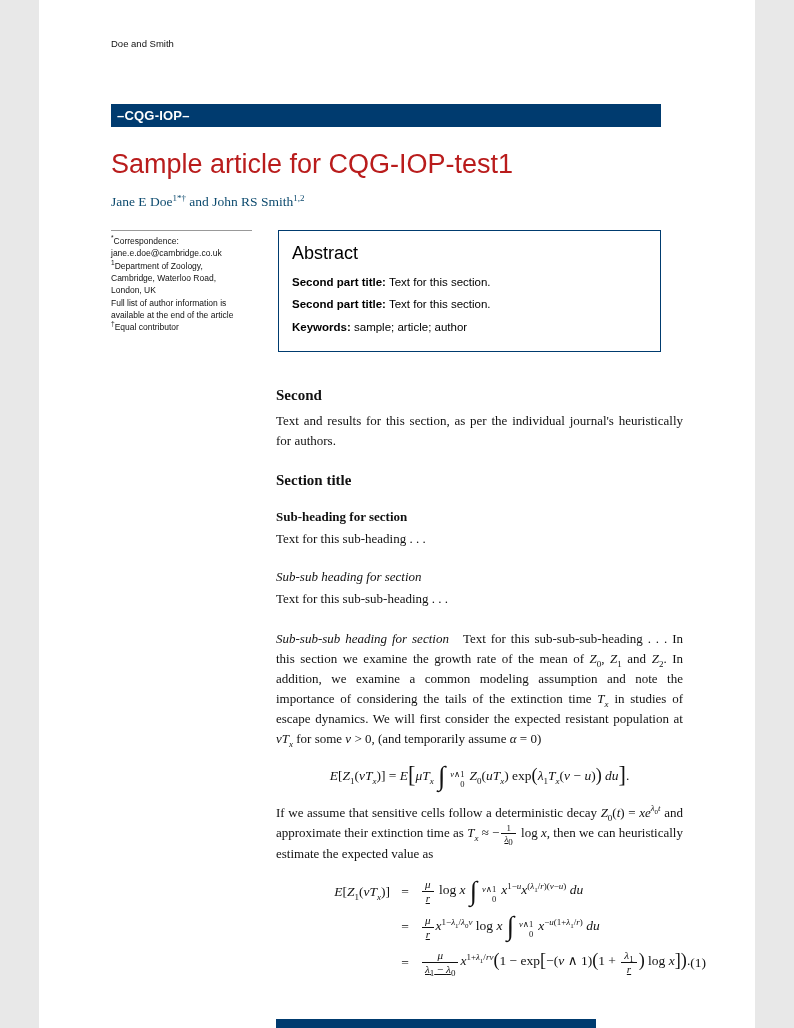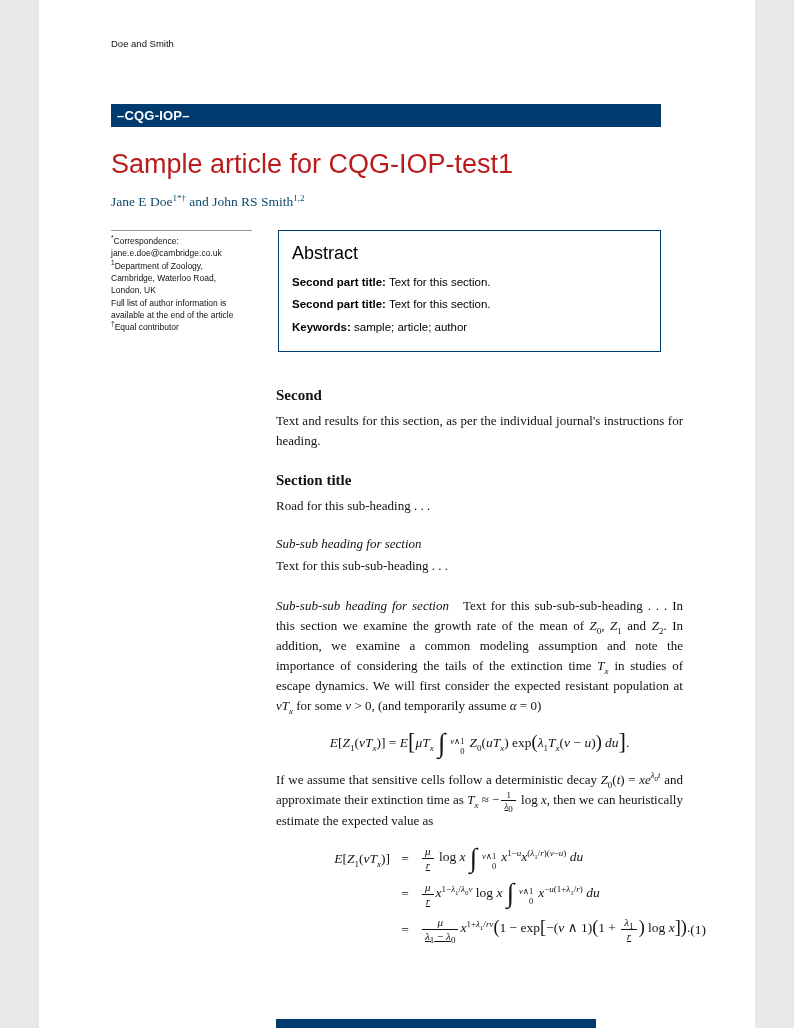--- a/index.html
+++ b/index.html
@@ -125,25 +125,26 @@
       </div>
       <div class="abstract-item">
         <span class="abs-label">Keywords:</span><span> sample; article; author</span>
       </div>
     </div>
   </div>
 
   <div class="article-body">
 
     <div class="sec-heading">Second</div>
-    <p>Text and results for this section, as per the individual journal's instructions for heading.</p>
+    <p>Text and results for this section, as per the individual journal's heuristically for authors.</p>
 
     <div class="sec-heading gap-lg">Section title</div>
 
-    <p>Road for this sub-heading . . .</p>
+    <div class="sub-heading">Sub-heading for section</div>
+    <p>Text for this sub-heading . . .</p>
 
     <div class="subsub-heading">Sub-sub heading for section</div>
     <p>Text for this sub-sub-heading . . .</p>
 
     <p class="gap-lg"><span class="runin-heading">Sub-sub-sub heading for section</span><span class="runin-space"></span><span>Text for this sub-sub-sub-heading . . . In this section we examine the growth rate of the mean of <i>Z</i><sub>0</sub>, <i>Z</i><sub>1</sub> and <i>Z</i><sub>2</sub>. In addition, we examine a common modeling assumption and note the importance of considering the tails of the extinction time <i>T<sub>x</sub></i> in studies of escape dynamics. We will first consider the expected resistant population at <i>vT<sub>x</sub></i> for some <i>v</i> &gt; 0, (and temporarily assume <i>α</i> = 0)</span></p>
 
     <div class="display-eq math"><i>E</i>[<i>Z</i><sub>1</sub>(<i>vT<sub>x</sub></i>)] = <i>E</i><span class="big">[</span><i>μT<sub>x</sub></i><span class="int">∫</span><span class="lim"><span class="u"><i>v</i>∧1</span><span class="l">0</span></span><i>Z</i><sub>0</sub>(<i>uT<sub>x</sub></i>) exp<span class="bigp">(</span><i>λ</i><sub>1</sub><i>T<sub>x</sub></i>(<i>v</i> − <i>u</i>)<span class="bigp">)</span> <i>du</i><span class="big">]</span>.</div>
 
     <p>If we assume that sensitive cells follow a deterministic decay <i>Z</i><sub>0</sub>(<i>t</i>) = <i>xe</i><sup><i>λ</i><sub>0</sub><i>t</i></sup> and approximate their extinction time as <i>T<sub>x</sub></i> ≈ −<span class="frac sm"><span class="num">1</span><span class="den"><i>λ</i><sub>0</sub></span></span> log <i>x</i>, then we can heuristically estimate the expected value as</p>
 

